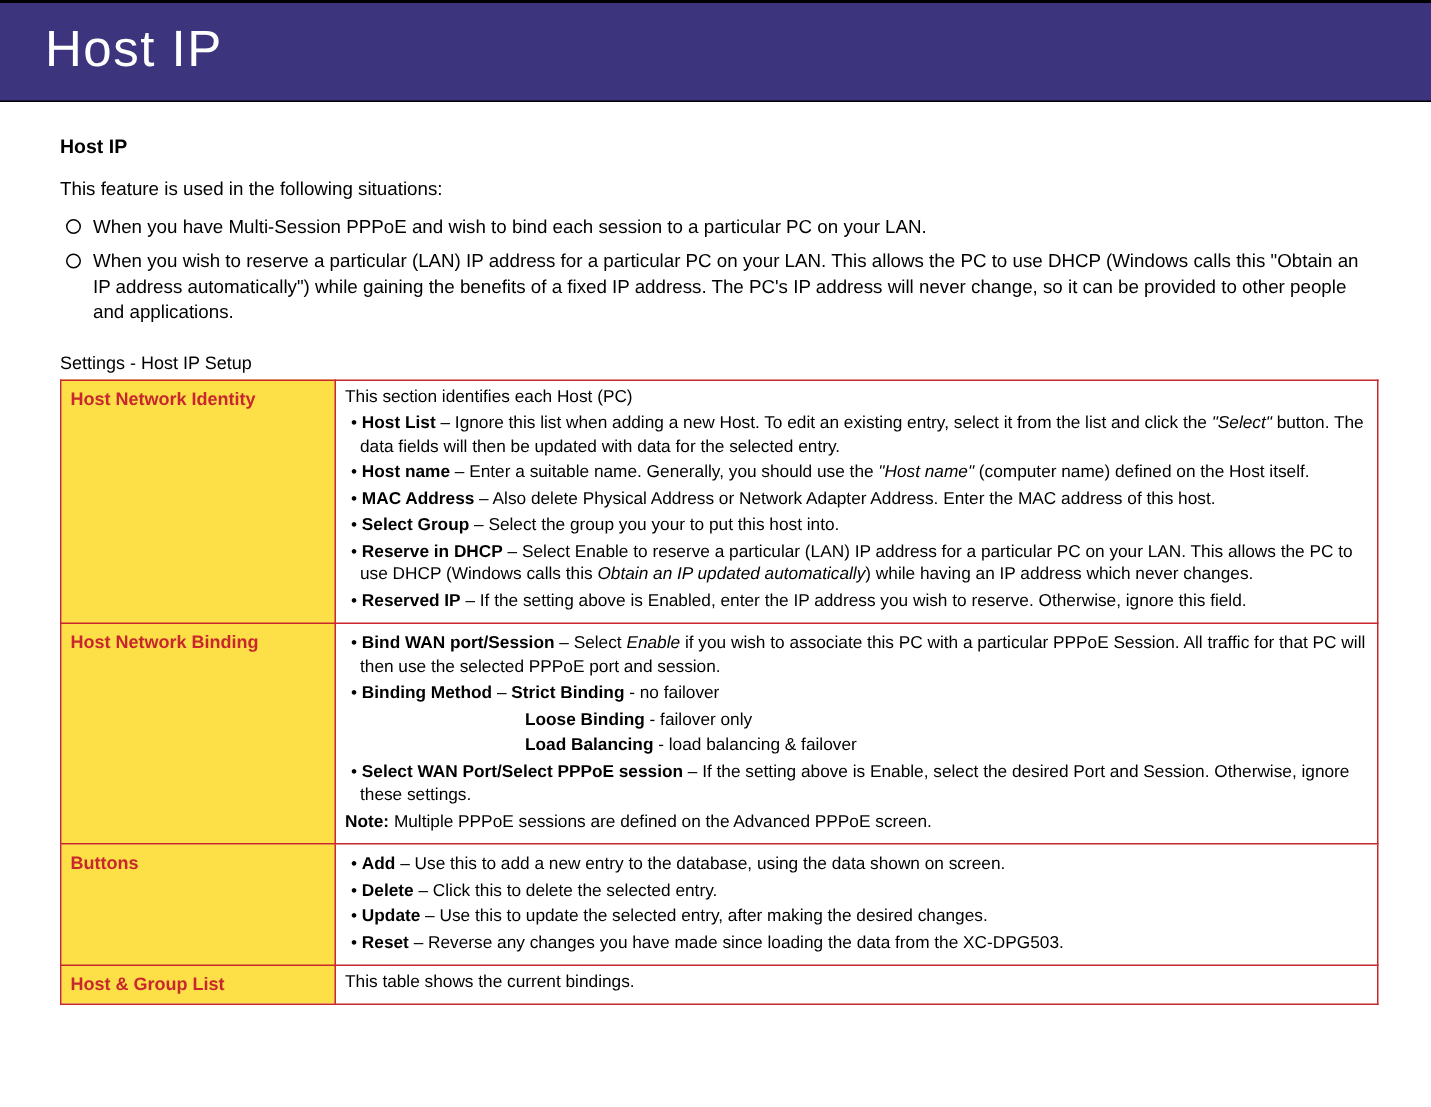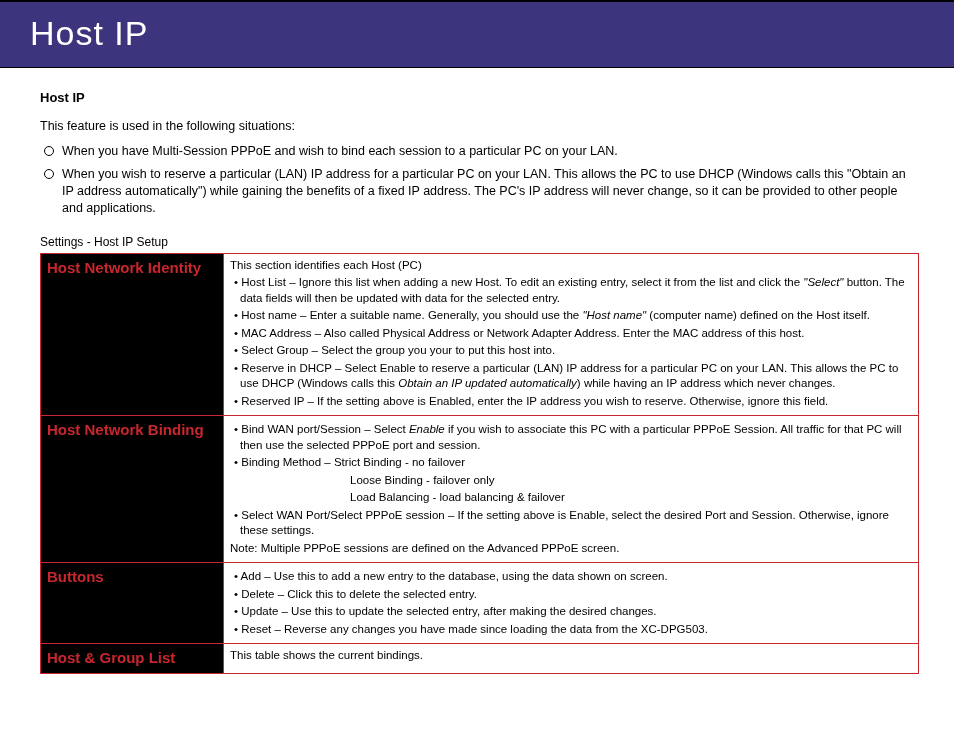--- a/index.html
+++ b/index.html
@@ -65,35 +65,35 @@
     width: 100%;
     font-size: 11.5px;
   }
   table.setup td, table.setup th {
     border: 1px solid #c7272d;
     vertical-align: top;
     padding: 4px 6px;
     line-height: 1.35;
   }
   table.setup th {
-    background: #000000;
+    background: #fde047;
     color: #c7272d;
     font-weight: bold;
     text-align: left;
     width: 170px;
-    font-size: 15px;
+    font-size: 12px;
     margin-top: 12px;
   }
   .cell-item {
     margin: 2px 0;
     padding-left: 10px;
     text-indent: -6px;
   }
   .cell-item .lbl {
-    font-weight: normal;
+    font-weight: bold;
   }
   .indent-sub {
     margin-left: 110px;
     text-indent: 0;
   }
   .italic { font-style: italic; }
 </style>
 </head>
 <body>
 
@@ -112,21 +112,21 @@
   <div class="table-title">Settings - Host IP Setup</div>
 
   <table class="setup">
     <tbody>
         <tr>
       <th>Host Network Identity</th>
       <td>
         <div>This section identifies each Host (PC)</div>
         <div class="cell-item">• <span class="lbl">Host List</span><span> – Ignore this list when adding a new Host. To edit an existing entry, select it from the list and click the </span><span class="italic">"Select"</span><span> button. The data fields will then be updated with data for the selected entry.</span></div>
         <div class="cell-item">• <span class="lbl">Host name</span><span> – Enter a suitable name. Generally, you should use the </span><span class="italic">"Host name"</span><span> (computer name) defined on the Host itself.</span></div>
-        <div class="cell-item">• <span class="lbl">MAC Address</span><span> – Also called Physical Address or Network Adapter Address. Enter the MAC address of this host.</span></div>
+        <div class="cell-item">• <span class="lbl">MAC Address</span><span> – Also delete Physical Address or Network Adapter Address. Enter the MAC address of this host.</span></div>
         <div class="cell-item">• <span class="lbl">Select Group</span><span> – Select the group you your to put this host into.</span></div>
         <div class="cell-item">• <span class="lbl">Reserve in DHCP</span><span> – Select Enable to reserve a particular (LAN) IP address for a particular PC on your LAN. This allows the PC to use DHCP (Windows calls this </span><span class="italic">Obtain an IP updated automatically</span><span>) while having an IP address which never changes.</span></div>
         <div class="cell-item">• <span class="lbl">Reserved IP</span><span> – If the setting above is Enabled, enter the IP address you wish to reserve. Otherwise, ignore this field.</span></div>
       </td>
     </tr>
     <tr>
       <th>Host Network Binding</th>
       <td>
         <div class="cell-item">• <span class="lbl">Bind WAN port/Session</span><span> – Select </span><span class="italic">Enable</span><span> if you wish to associate this PC with a particular PPPoE Session. All traffic for that PC will then use the selected PPPoE port and session.</span></div>
         <div class="cell-item">• <span class="lbl">Binding Method</span><span> – </span><span class="lbl">Strict Binding</span><span> - no failover</span></div>

